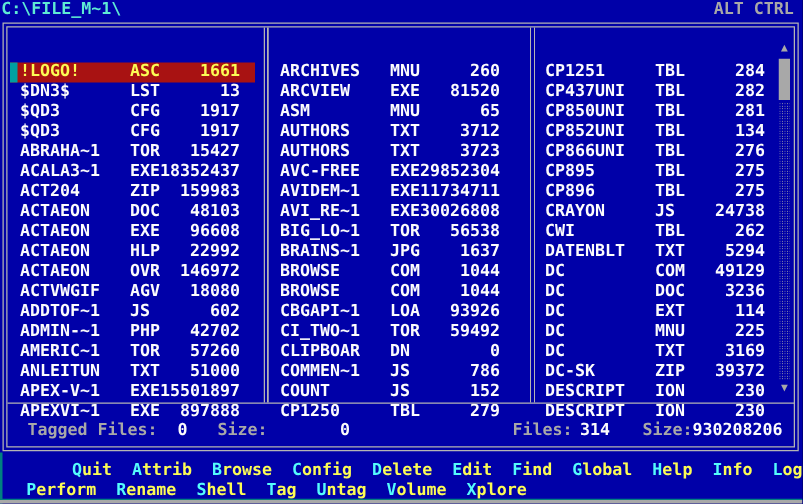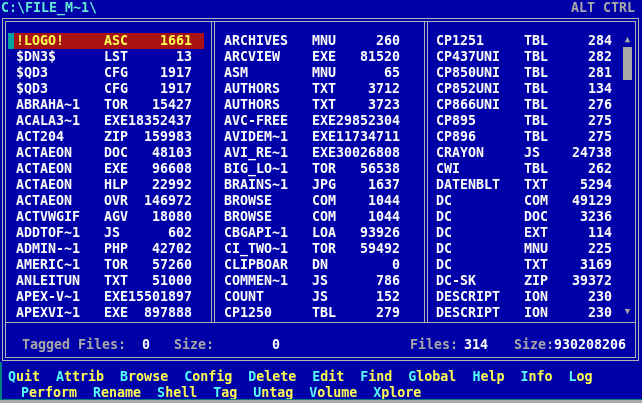--- a/index.html
+++ b/index.html
@@ -22,21 +22,21 @@
 
   
   .panel-box{position:absolute;left:2px;top:18px;width:637px;height:343px;
     border:4px double var(--border);}
   .col-sep{position:absolute;top:22px;height:300px;width:4px;
     background:linear-gradient(90deg,var(--border) 0 1px,transparent 1px 3px,var(--border) 3px 4px);}
   .sep1{left:211px;} .sep2{left:424px;}
   .status-sep{position:absolute;left:6px;top:322px;width:630px;height:1px;background:var(--border);}
 
   
-  .file-col{position:absolute;top:33px;width:196px;}
+  .file-col{position:absolute;top:50px;width:196px;}
   .col1{left:8px;} .col2{left:216px;} .col3{left:428px;}
   .file-row{position:relative;height:16px;color:var(--white);cursor:default;}
   .file-row.selected{background:var(--selbg);color:var(--yellow);}
   .tag-block{position:absolute;left:0;top:0;width:6px;height:16px;background:var(--teal);}
   .f-name{position:absolute;left:8px;top:0;white-space:pre;}
   .f-ext{position:absolute;left:96px;top:0;}
   .f-size{position:absolute;right:12px;top:0;}
 
   
   .sb-arrow{position:absolute;left:621px;width:13px;height:13px;color:var(--gray);
@@ -45,21 +45,21 @@
   .sb-thumb{position:absolute;left:623px;top:47px;width:9px;height:33px;background:var(--gray);cursor:grab;}
   .sb-track{position:absolute;left:623px;top:82px;width:9px;height:222px;
     background:radial-gradient(var(--gray) 26%, transparent 27%) 0 0/2px 2px;cursor:pointer;}
 
   
   .st{position:absolute;top:337px;height:16px;white-space:pre;}
   .lbl{color:var(--gray);} .val{color:var(--white);}
 
   
   .menu-row{position:absolute;left:0;width:642px;height:16px;display:flex;gap:16px;white-space:pre;}
-  .menu1{top:369px;padding-left:8px;}
+  .menu1{top:369px;padding-left:8px;justify-content:flex-end;}
   .menu2{top:385px;padding-left:5px;margin-left:16px;}
   .menu-item{cursor:pointer;}
   .hotkey{color:var(--cyan);}
   .mrest{color:var(--yellow);}
 
   
   .bottom-edge{position:absolute;left:0;top:399px;width:642px;height:1px;background:#008080;}
   .bottom-edge2{position:absolute;left:0;top:400px;width:642px;height:3px;background:var(--gray);}
   .left-edge{position:absolute;left:0;top:362px;width:2px;height:41px;background:#008080;}
 </style>

